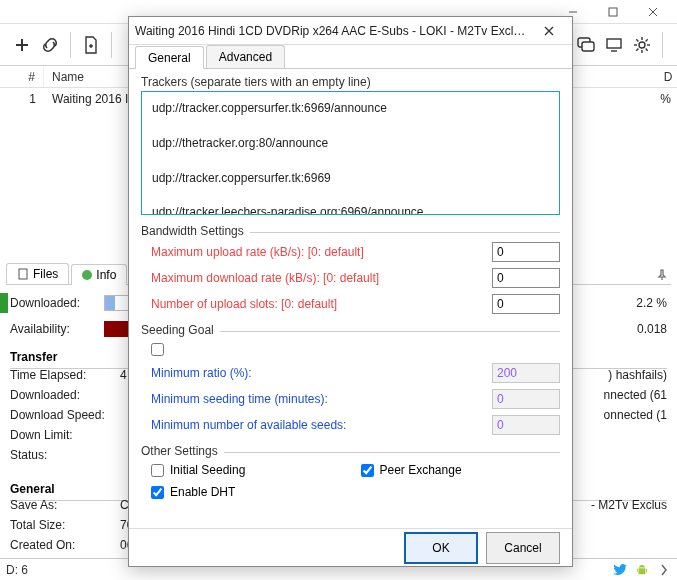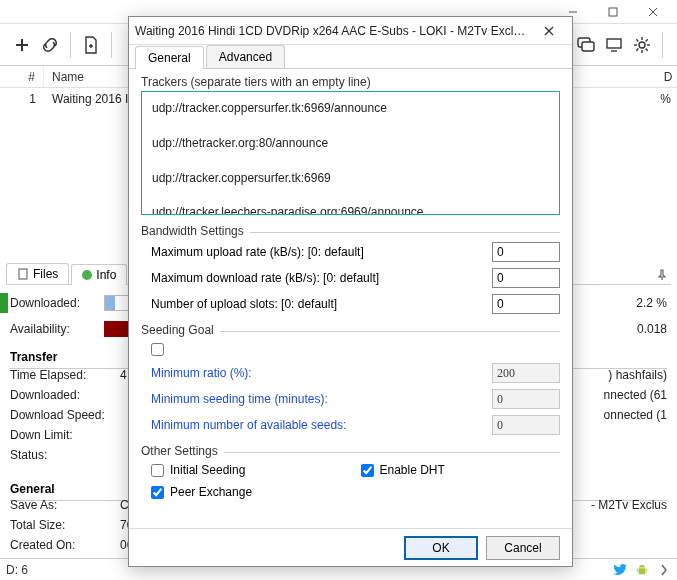--- a/index.html
+++ b/index.html
@@ -72,31 +72,31 @@
   .grp-line { border-top:1px solid #ccc; margin-top:-8px; margin-left:0; margin-bottom:6px; }
   .grp-title span { background:#fff; padding-right:6px; position:relative; z-index:1; }
 
   .trackers-box { width:100%; height:124px; border:1px solid #1aa9a0; padding:8px 10px; font-size:12px; color:#222; overflow-y:scroll; resize:none; outline:none; line-height:1.45; }
   .trackers-box::-webkit-scrollbar { width:16px; }
   .trackers-box::-webkit-scrollbar-track { background:#f0f0f0; }
   .trackers-box::-webkit-scrollbar-thumb { background:#c7c7c7; }
   .trackers-box::-webkit-scrollbar-button { height:16px; background:#f0f0f0; }
 
   .form-row { display:flex; align-items:center; height:26px; }
-  .form-row .flabel { flex:1; font-size:12px; color:#000000; padding-left:10px;}
+  .form-row .flabel { flex:1; font-size:12px; color:#ef4444; padding-left:10px;}
   .form-row.disabled .flabel { color:#1d4ed8; }
   .form-row .fnum { width:68px; height:20px; border:1px solid #888; padding:2px 4px; font-size:12px; text-align:left; }
-  .form-row.disabled .fnum { background:#f2f2f2; border-color:#c8c8c8; color:#404040;font-family:Liberation Serif, serif; }
+  .form-row.disabled .fnum { background:#f2f2f2; border-color:#c8c8c8; color:#8b5cf6; }
 
   .chk-row { display:flex; align-items:center; height:22px; padding-left:10px; gap:6px; }
   .chk-row input { width:13px; height:13px; }
   .chk-grid { display:grid; grid-template-columns: 1fr 1fr; }
 
   .dlg-foot { height:38px; border-top:1px solid #ddd; display:flex; align-items:center; justify-content:flex-end; gap:8px; padding:0 12px; }
-  .btn { width:74px; height:24px; font-size:12px; background:#efefef; border:1px solid #9a9a9a; }
+  .btn { width:74px; height:32px; font-size:12px; background:#efefef; border:1px solid #9a9a9a; }
   .btn.primary { border:2px solid #0a64ad; background:#e8f0fb; }
 
   svg { display:block; }
 </style>
 </head>
 <body>
 
 <div class="bg-winbar">
   <div class="winbtn">
       <svg viewBox="0 0 10 10">
@@ -338,25 +338,25 @@
     <div class="grp">
       <div class="grp-title"><span>Other Settings</span></div>
       <div class="grp-line"></div>
       <div class="chk-grid">
         <div class="chk-row">
           <input type="checkbox" style="">
           <span>Initial Seeding</span>
         </div>
         <div class="chk-row">
           <input type="checkbox" checked="" style="">
-          <span>Enable DHT</span>
+          <span>Peer Exchange</span>
         </div>
         <div class="chk-row">
           <input type="checkbox" checked="" style="">
-          <span>Peer Exchange</span>
+          <span>Enable DHT</span>
         </div>
       </div>
     </div>
 
   </div>
 
   <div class="dlg-foot">
     <button class="btn primary">OK</button>
     <button class="btn">Cancel</button>
   </div>

